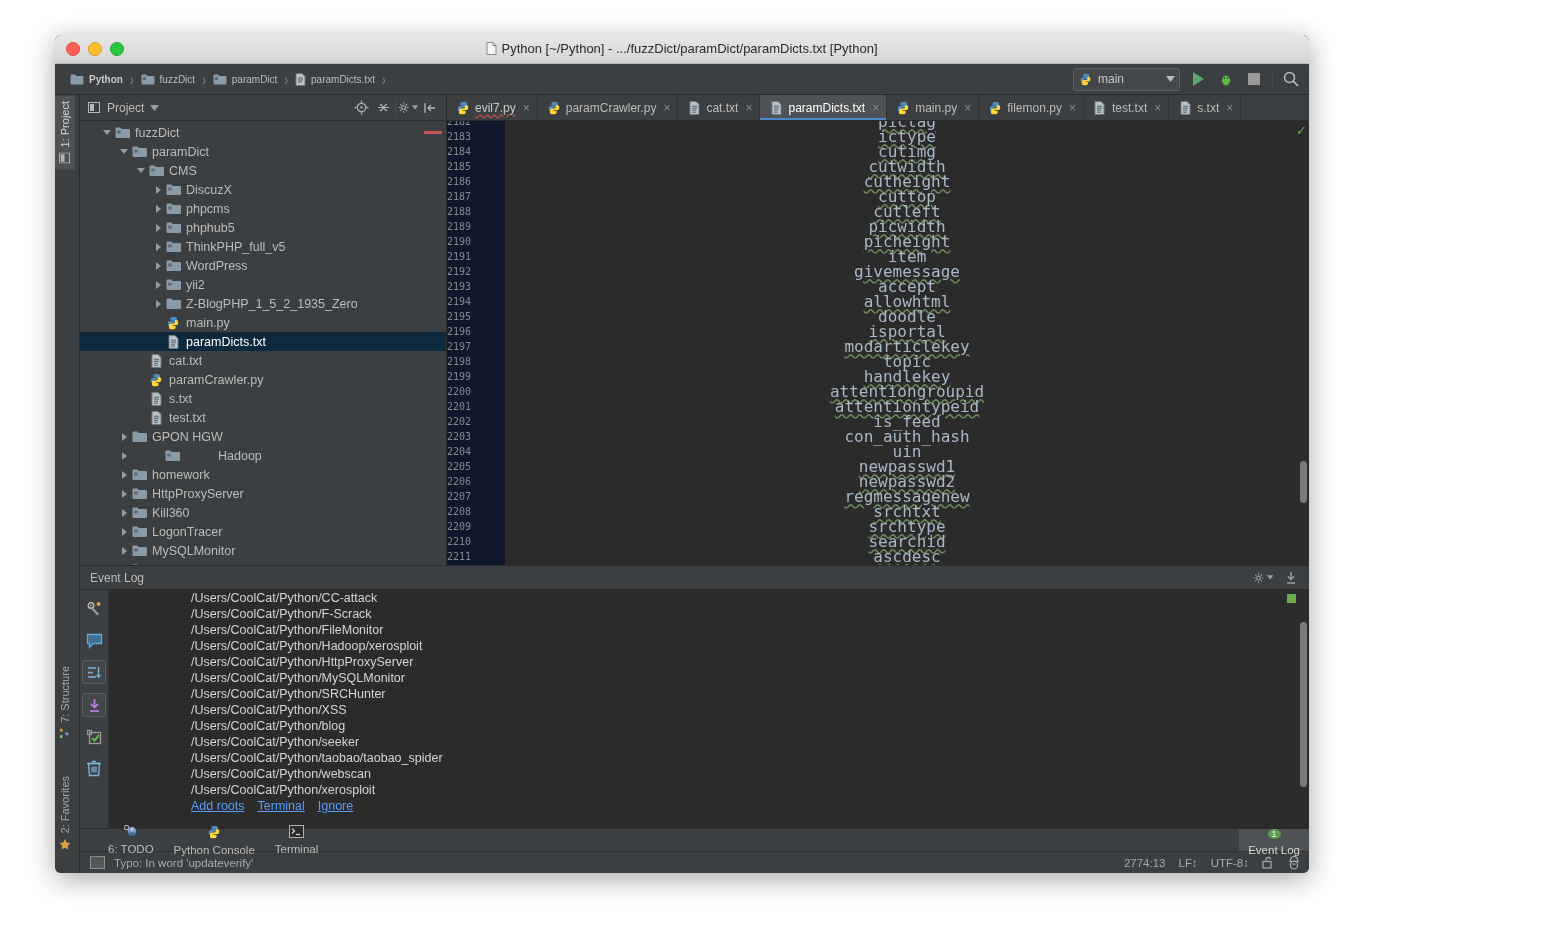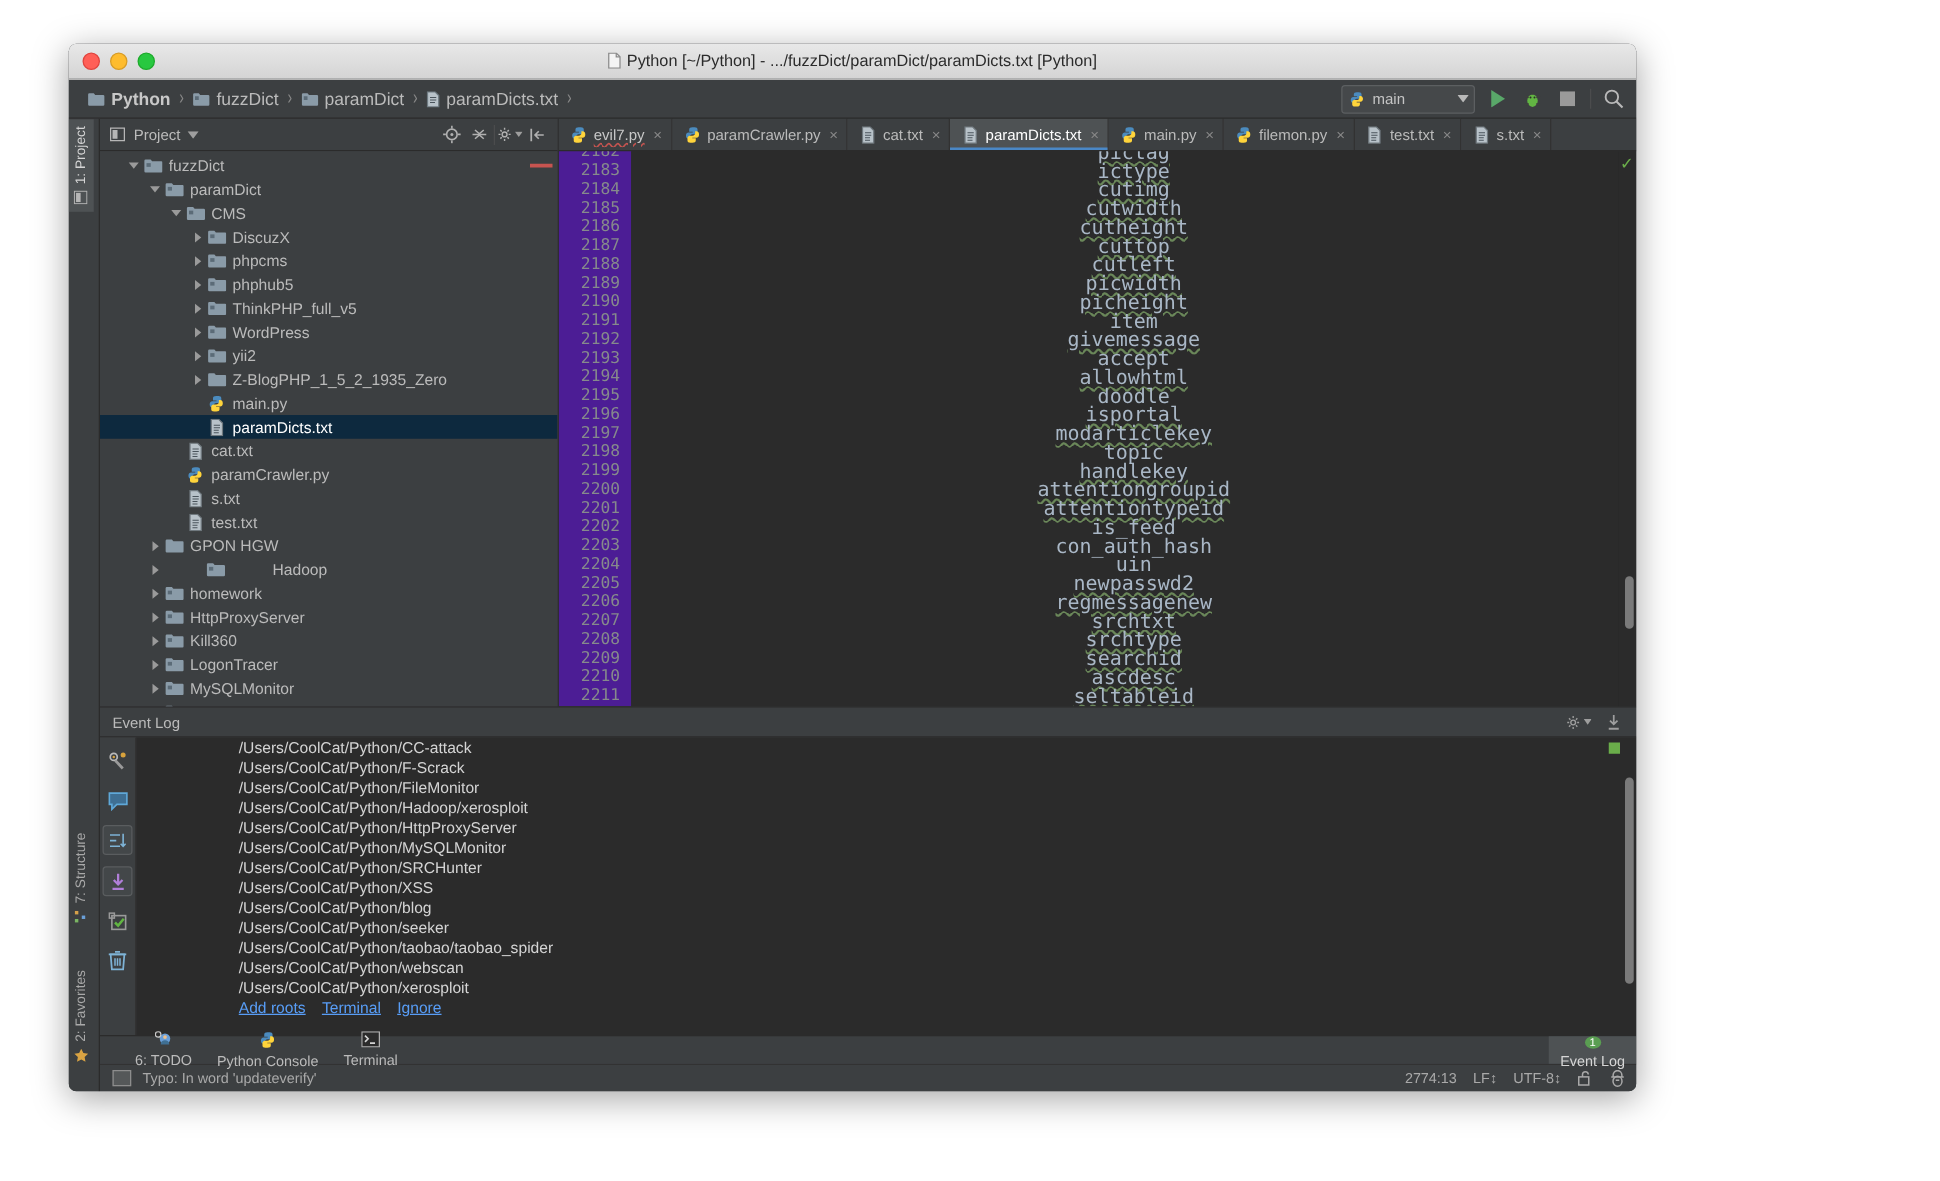--- a/index.html
+++ b/index.html
@@ -71,21 +71,21 @@
     display: flex;
     align-items: center;
     padding: 0 8px 0 12px;
     flex: 0 0 auto;
     position: relative;
   }
   .crumbs { display: flex; align-items: center; gap: 0px; }
   .crumb {
     display: flex; align-items: center;
     gap: 5px;
-    font-size: 14px;
+    font-size: 10px;
     color: #bbbbbb;
     padding: 2px 3px;
     white-space: nowrap;
   }
   .crumb.bold { font-weight: bold; color: #c8c8c8; }
   .crumb-sep {
     color: #888;
     font-size: 11px;
     margin: 0 4px;
     transform: scaleY(1.5);
@@ -243,25 +243,25 @@
     left: 0; right: 0; bottom: 0;
     height: 2px;
     background: #4a88c7;
   }
   .etab .lbl.err { color: #c8c8c8; text-decoration: underline; text-decoration-color: #c75450; text-decoration-style: wavy; text-underline-offset: 2px;}
   .etab .x { color: #888; font-size: 12px; line-height: 1; margin-left: 2px; }
 
   .editor-main { flex: 1 1 auto; display: flex; position: relative; min-height: 0; overflow: hidden;}
   .gutter {
     width: 58px;
-    background: #4c1d95;
+    background: #0f172a;
     color: #868a8c;
     font-family: "DejaVu Sans Mono", monospace;
-    font-size: 13px;
-    text-align: right;
+    font-size: 10px;
+    text-align: left;
     padding-right: 9px;
     flex: 0 0 auto;
     box-sizing: border-box;
     overflow: hidden;
   }
   .gutter div { height: 15px; line-height: 15px; }
   .code {
     flex: 1 1 auto;
     background: #2b2b2b;
     font-family: "DejaVu Sans Mono", monospace;
@@ -1041,20 +1041,21 @@
                   <div class="cl"><span class="">doodle</span></div>
                   <div class="cl"><span class="typo">isportal</span></div>
                   <div class="cl"><span class="typo">modarticlekey</span></div>
                   <div class="cl"><span class="">topic</span></div>
                   <div class="cl"><span class="typo">handlekey</span></div>
                   <div class="cl"><span class="typo">attentiongroupid</span></div>
                   <div class="cl"><span class="typo">attentiontypeid</span></div>
                   <div class="cl"><span class="">is_feed</span></div>
                   <div class="cl"><span class="">con_auth_hash</span></div>
                   <div class="cl"><span class="">uin</span></div>
+                  <div class="cl"><span class="typo">newpasswd1</span></div>
                   <div class="cl"><span class="typo">newpasswd2</span></div>
                   <div class="cl"><span class="typo">regmessagenew</span></div>
                   <div class="cl"><span class="typo">srchtxt</span></div>
                   <div class="cl"><span class="typo">srchtype</span></div>
                   <div class="cl"><span class="typo">searchid</span></div>
                   <div class="cl"><span class="typo">ascdesc</span></div>
                   <div class="cl"><span class="typo">seltableid</span></div>
                 </div>
               <div class="marker-bar">
                 <span class="ok-check">✓</span>

